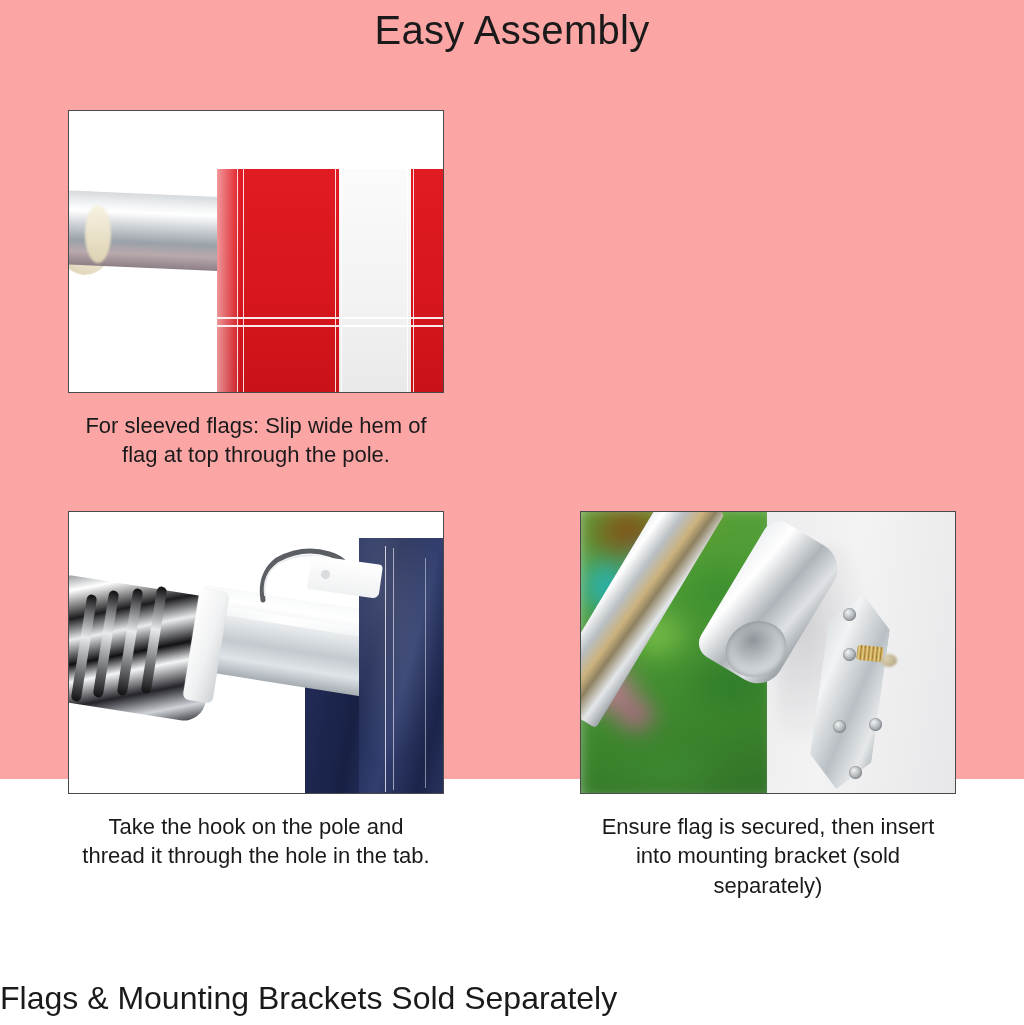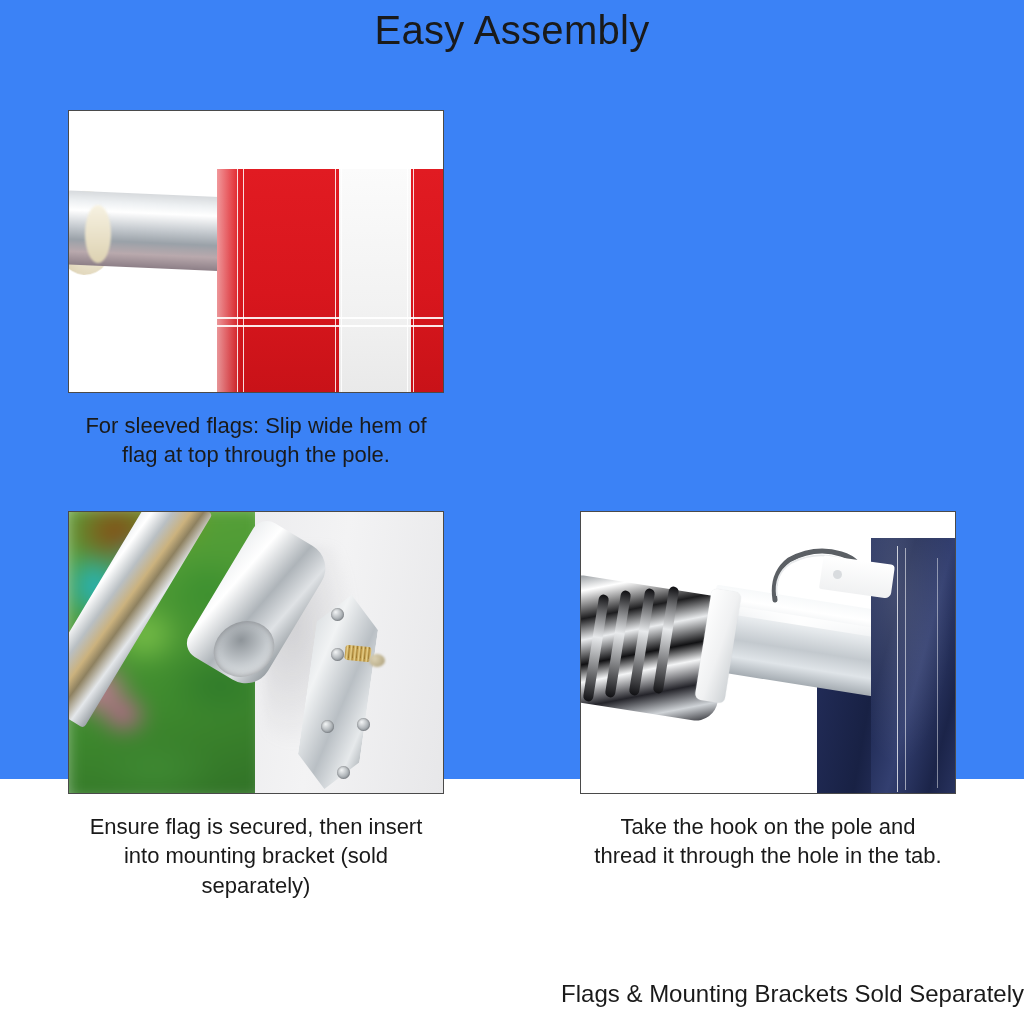--- a/index.html
+++ b/index.html
@@ -8,21 +8,21 @@
     width: 1024px;
     height: 1025px;
     background: #ffffff;
     font-family: "Liberation Sans", sans-serif;
     overflow: hidden;
   }
   .page {
     position: relative;
     width: 1024px;
     height: 779px;
-    background: #3b82f6;
+    background: #fca5a5;
   }
 
   
   .page-title {
     position: absolute;
     left: 0; top: 8px;
     width: 1024px;
     text-align: center;
     font-size: 40px;
     font-weight: 400;
@@ -59,22 +59,22 @@
     line-height: 1.34;
     color: #1a1a1a;
   }
   .row2 { margin-top: 41px; }
 
   
   .footer-note {
     position: absolute;
     left: 0; top: 980px;
     width: 1024px;
-    text-align: right;
-    font-size: 24px;
+    text-align: left;
+    font-size: 32px;
     color: #1a1a1a;
   }
 
   
   .p1-pole {
     position: absolute;
     left: -4px; top: 84px;
     width: 215px; height: 74px;
     background: linear-gradient(180deg,
         #d7dadd 0%, #eef1f3 14%, #ffffff 26%,
@@ -439,42 +439,20 @@
             <div class="p1-hem-line" style="top:156px;"></div>
             <div class="p1-fold"></div>
           </div>
         </div>
         <div class="caption">For sleeved flags: Slip wide hem of flag at top through the pole.</div>
       </div>
 
     </div>
 
     <div class="step-row row2">
-
-      <div class="step">
-        <div class="photo-frame">
-          <div class="p4">
-            <div class="p4-garden"></div>
-            <div class="p4-wall"></div>
-            <div class="p4-wallshadow"></div>
-            <div class="p4-bracket-plate"></div>
-            <div class="p4-pole"></div>
-            <div class="p4-collar"></div>
-            <div class="p4-ring"></div>
-            <div class="p4-screw" style="left:262px; top:96px;"></div>
-            <div class="p4-screw" style="left:252px; top:208px;"></div>
-            <div class="p4-screw" style="left:288px; top:206px;"></div>
-            <div class="p4-screw" style="left:268px; top:254px;"></div>
-            <div class="p4-screw" style="left:262px; top:136px;"></div>
-            <div class="p4-knurl"></div>
-            <div class="p4-knob"></div>
-          </div>
-        </div>
-        <div class="caption">Ensure flag is secured, then insert into mounting bracket (sold separately)</div>
-      </div>
 
       <div class="step">
         <div class="photo-frame">
           <div class="p3">
             <div class="p3-navy2"></div>
             <div class="p3-pole"></div>
             <div class="p3-pole-hi"></div>
             <div class="p3-navy">
               <div class="p3-stitch" style="left:26px; top:8px;  height:246px; background:rgba(255,255,255,0.75);"></div>
               <div class="p3-stitch" style="left:34px; top:10px; height:242px; background:rgba(255,255,255,0.55);"></div>
@@ -489,18 +467,40 @@
             <svg class="p3-hook" viewBox="0 0 104 60">
               <path d="M6 56 Q2 30 20 16 Q46 2 72 10 Q92 16 96 34" fill="none" stroke="#5b5f64" stroke-width="5" stroke-linecap="round"></path>
               <path d="M8 52 Q5 30 22 19 Q46 7 70 14 Q88 20 93 34" fill="none" stroke="#e8eaec" stroke-width="1.7"></path>
             </svg>
             <div class="p3-whitetab"></div>
             <div class="p3-tab-hole"></div>
           </div>
         </div>
         <div class="caption">Take the hook on the pole and thread it through the hole in the tab.</div>
       </div>
+
+      <div class="step">
+        <div class="photo-frame">
+          <div class="p4">
+            <div class="p4-garden"></div>
+            <div class="p4-wall"></div>
+            <div class="p4-wallshadow"></div>
+            <div class="p4-bracket-plate"></div>
+            <div class="p4-pole"></div>
+            <div class="p4-collar"></div>
+            <div class="p4-ring"></div>
+            <div class="p4-screw" style="left:262px; top:96px;"></div>
+            <div class="p4-screw" style="left:252px; top:208px;"></div>
+            <div class="p4-screw" style="left:288px; top:206px;"></div>
+            <div class="p4-screw" style="left:268px; top:254px;"></div>
+            <div class="p4-screw" style="left:262px; top:136px;"></div>
+            <div class="p4-knurl"></div>
+            <div class="p4-knob"></div>
+          </div>
+        </div>
+        <div class="caption">Ensure flag is secured, then insert into mounting bracket (sold separately)</div>
+      </div>
     </div>
   </div>
 
   <div class="footer-note">Flags &amp; Mounting Brackets Sold Separately</div>
 
 </div>
 
 </body></html>

